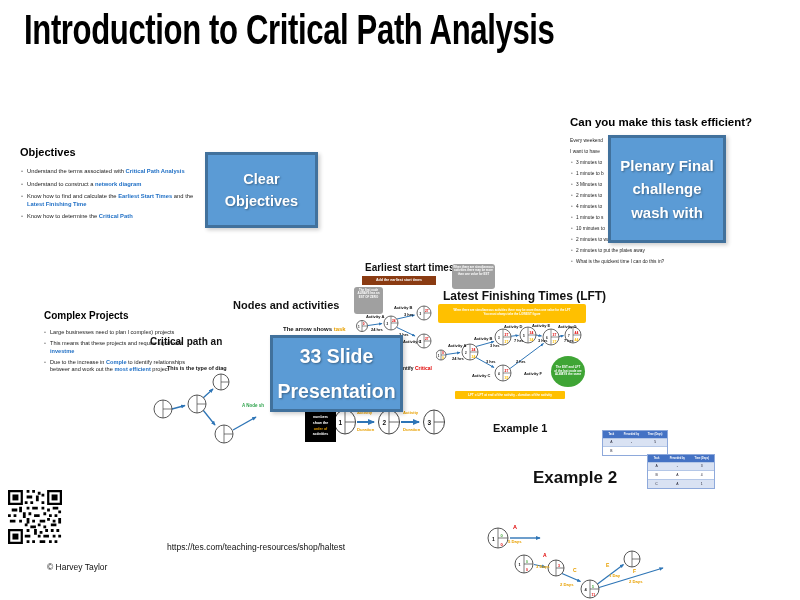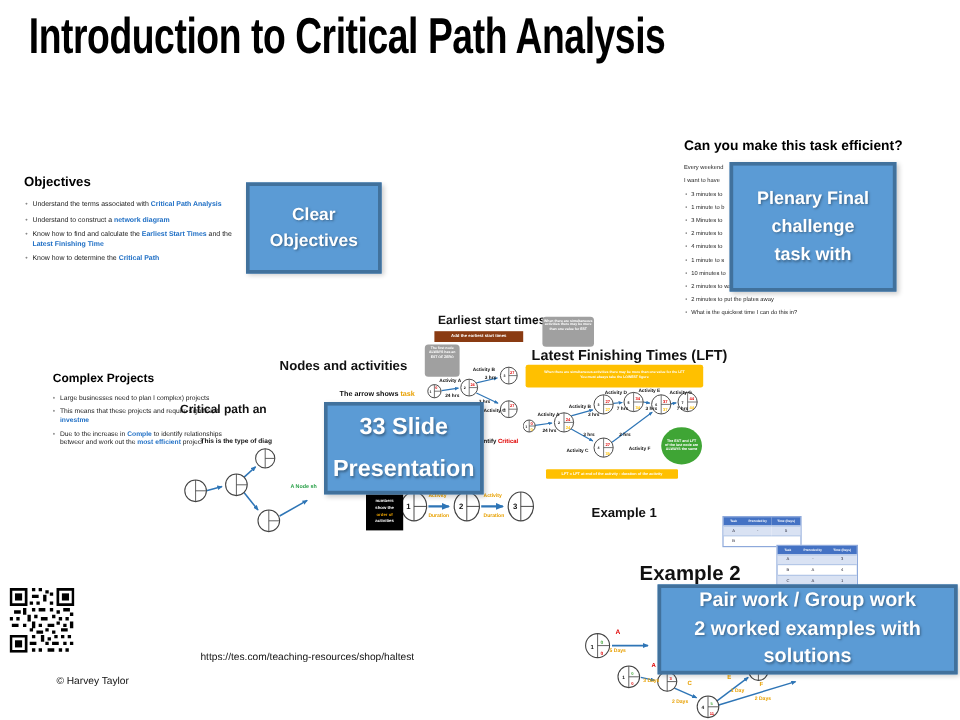--- a/index.html
+++ b/index.html
@@ -382,33 +382,28 @@
   <span class="lb or" style="left:560px;top:583px;font-size:4.2px">2 Days</span>
   <span class="lb or" style="left:606px;top:563px;font-size:5px">E</span>
   <span class="lb or" style="left:609px;top:574px;font-size:4.2px">1 Day</span>
   <span class="lb or" style="left:633px;top:569px;font-size:5px">F</span>
   <span class="lb or" style="left:629px;top:580px;font-size:4.2px">2 Days</span>
 
   <div class="callout" style="left:205px;top:152px;width:113px;height:76px;font-size:14.5px;line-height:1.55">
     <div>Clear</div>
     <div>Objectives</div>
   </div>
-  <div class="callout" style="left:608px;top:135px;width:139px;height:108px;font-size:15px;line-height:1.55">
+  <div class="callout" style="left:608px;top:135px;width:118px;height:108px;font-size:15px;line-height:1.55">
     <div>Plenary Final</div>
     <div>challenge</div>
-    <div>task with</div>
+    <div>wash with</div>
   </div>
   <div class="callout" style="left:270px;top:335px;width:133px;height:77px;font-size:19.5px;line-height:1.75">
     <div>33 Slide</div>
     <div>Presentation</div>
-  </div>
-  <div class="callout" style="left:548px;top:487px;width:250px;height:75px;font-size:16.5px;line-height:1.42">
-    <div>Pair work / Group work</div>
-    <div>2 worked examples with</div>
-    <div>solutions</div>
   </div>
 
   <svg class="abs" style="left:8px;top:490px" width="54" height="54" viewBox="0 0 29 29">
     <rect width="29" height="29" fill="#fff"></rect>
     <g fill="#000">
       <path fill-rule="evenodd" d="M0,0h8v8H0z M1.2,1.2v5.6h5.6V1.2z"></path>
         <rect x="2.4" y="2.4" width="3.2" height="3.2"></rect>
       <path fill-rule="evenodd" d="M21,0h8v8h-8z M22.2,1.2v5.6h5.6V1.2z"></path>
         <rect x="23.4" y="2.4" width="3.2" height="3.2"></rect>
       <path fill-rule="evenodd" d="M0,21h8v8H0z M1.2,22.2v5.6h5.6v-5.6z"></path>

